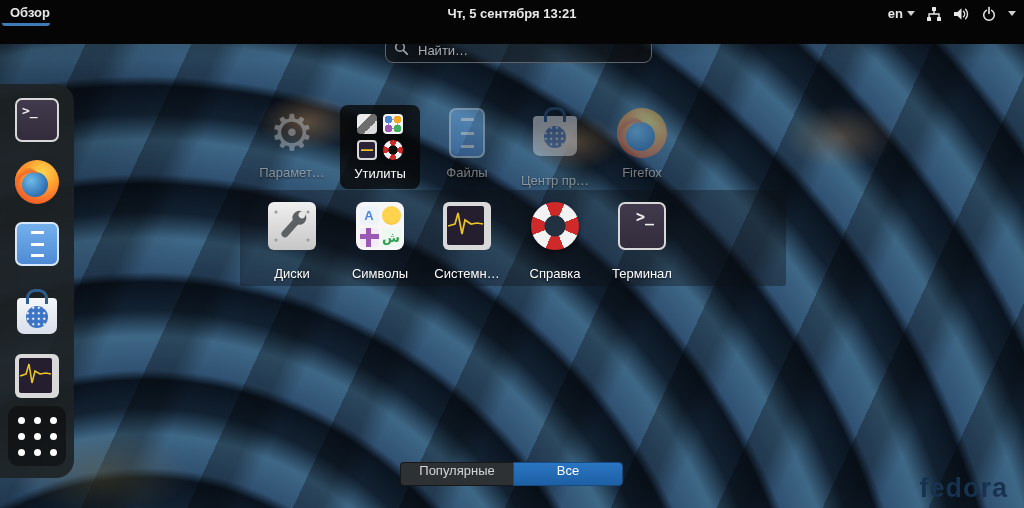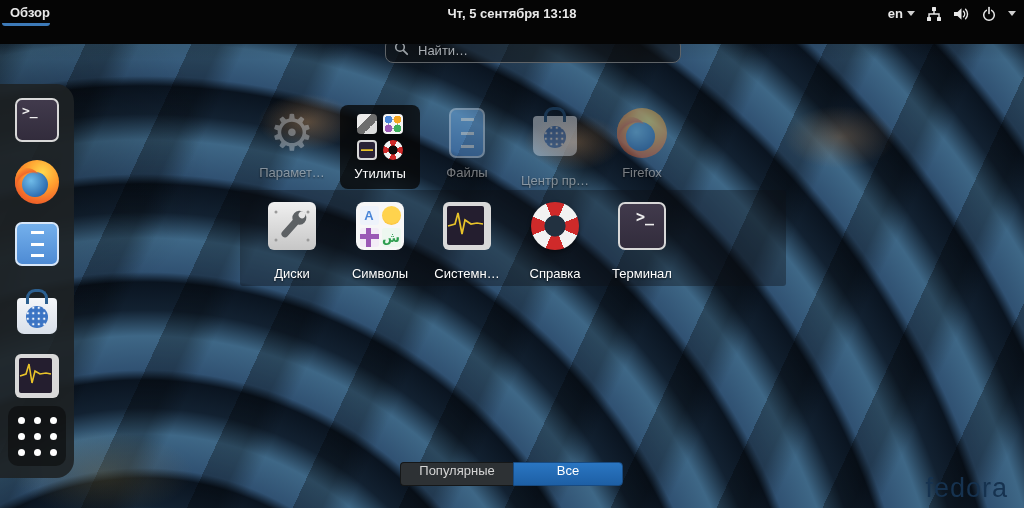--- a/index.html
+++ b/index.html
@@ -24,21 +24,21 @@
   .topbar{position:absolute;left:0;top:0;width:1024px;height:44px;background:#050505;z-index:30;
     color:#e8e8e8;font-size:13px;}
   .overview-btn{position:absolute;left:0;top:0;height:25px;padding:0 10px;display:flex;align-items:center;font-weight:bold;cursor:default;}
   .overview-underline{position:absolute;left:2px;top:23px;width:48px;height:3px;border-radius:0 0 3px 3px;background:#3d7ab8;}
   .clock{position:absolute;left:0;right:0;top:0;height:27px;display:flex;align-items:center;justify-content:center;font-weight:bold;}
   .status-area{position:absolute;right:8px;top:0;height:27px;display:flex;align-items:center;gap:11px;}
   .kbd{display:flex;align-items:center;gap:4px;font-weight:bold;}
   .chev{width:0;height:0;border-left:4px solid transparent;border-right:4px solid transparent;border-top:5px solid #cfcfcf;}
   .tb-icon{display:flex;align-items:center;}
   
-  .search-entry{position:absolute;left:385px;top:38px;width:296px;height:25px;z-index:20;
+  .search-entry{position:absolute;left:385px;top:38px;width:267px;height:25px;z-index:20;
     background:rgba(16,18,20,.55);border:1px solid #5f6367;border-radius:8px;
     display:flex;align-items:center;padding:0 8px;gap:7px;}
   .search-entry input{flex:1;background:transparent;border:none;outline:none;color:#b6bbc0;font-size:13px;
     font-family:"Liberation Sans","DejaVu Sans",sans-serif;}
   .search-entry input::placeholder{color:#a8adb2;opacity:1;}
   
   .dash{position:absolute;left:0;top:84px;width:74px;height:394px;z-index:20;
     background:rgba(30,34,37,.90);border-radius:0 18px 18px 0;}
   .dash-item{position:absolute;left:15px;width:44px;height:44px;cursor:pointer;}
   .icon-terminal{width:100%;height:100%;background:linear-gradient(#413a4c,#322c3c);
@@ -123,34 +123,34 @@
       linear-gradient(#9b59b6,#9b59b6) center/100% 28% no-repeat,
       linear-gradient(#9b59b6,#9b59b6) center/28% 100% no-repeat,#f3ecf7;}
   .ch-ar{color:#2f9e50;background:#edf8f0;font-size:12px;}
   
   .footer-toggle{position:absolute;left:400px;top:462px;display:flex;z-index:20;font-size:13px;}
   .toggle-btn{height:24px;display:flex;align-items:flex-start;justify-content:center;cursor:pointer;}
   .toggle-popular{width:113px;background:#2d3134;border:1px solid #151718;border-right:none;
     border-radius:4px 0 0 4px;color:#d5d5d5;}
   .toggle-all{width:110px;background:linear-gradient(#2a76c2,#1d5fa5);border:1px solid #184a80;
     border-radius:0 4px 4px 0;color:#fff;}
-  .fedora-logo{position:absolute;right:16px;bottom:4px;font-size:27px;font-weight:normal;
+  .fedora-logo{position:absolute;right:16px;bottom:4px;font-size:27px;font-weight:bold;
     color:#16324f;letter-spacing:1px;z-index:5;margin-top:15px;}
 </style>
 </head>
 <body>
 
 <div class="screen">
 
   <div class="topbar">
     <div class="overview-btn">
       <span>Обзор</span>
     </div>
     <div class="overview-underline"></div>
-    <div class="clock">Чт, 5 сентября 13:18</div>
+    <div class="clock">Чт, 5 сентября 13:21</div>
     <div class="status-area">
       <span class="kbd">
         <span>en</span>
         <span class="chev"></span>
       </span>
       <span class="tb-icon">
         <svg width="16" height="16" viewBox="0 0 16 16">
           <g stroke="#e8e8e8" stroke-width="1.4" fill="none">
             <path d="M8 5v3 M3 11V8h10v3"></path>
           </g>

